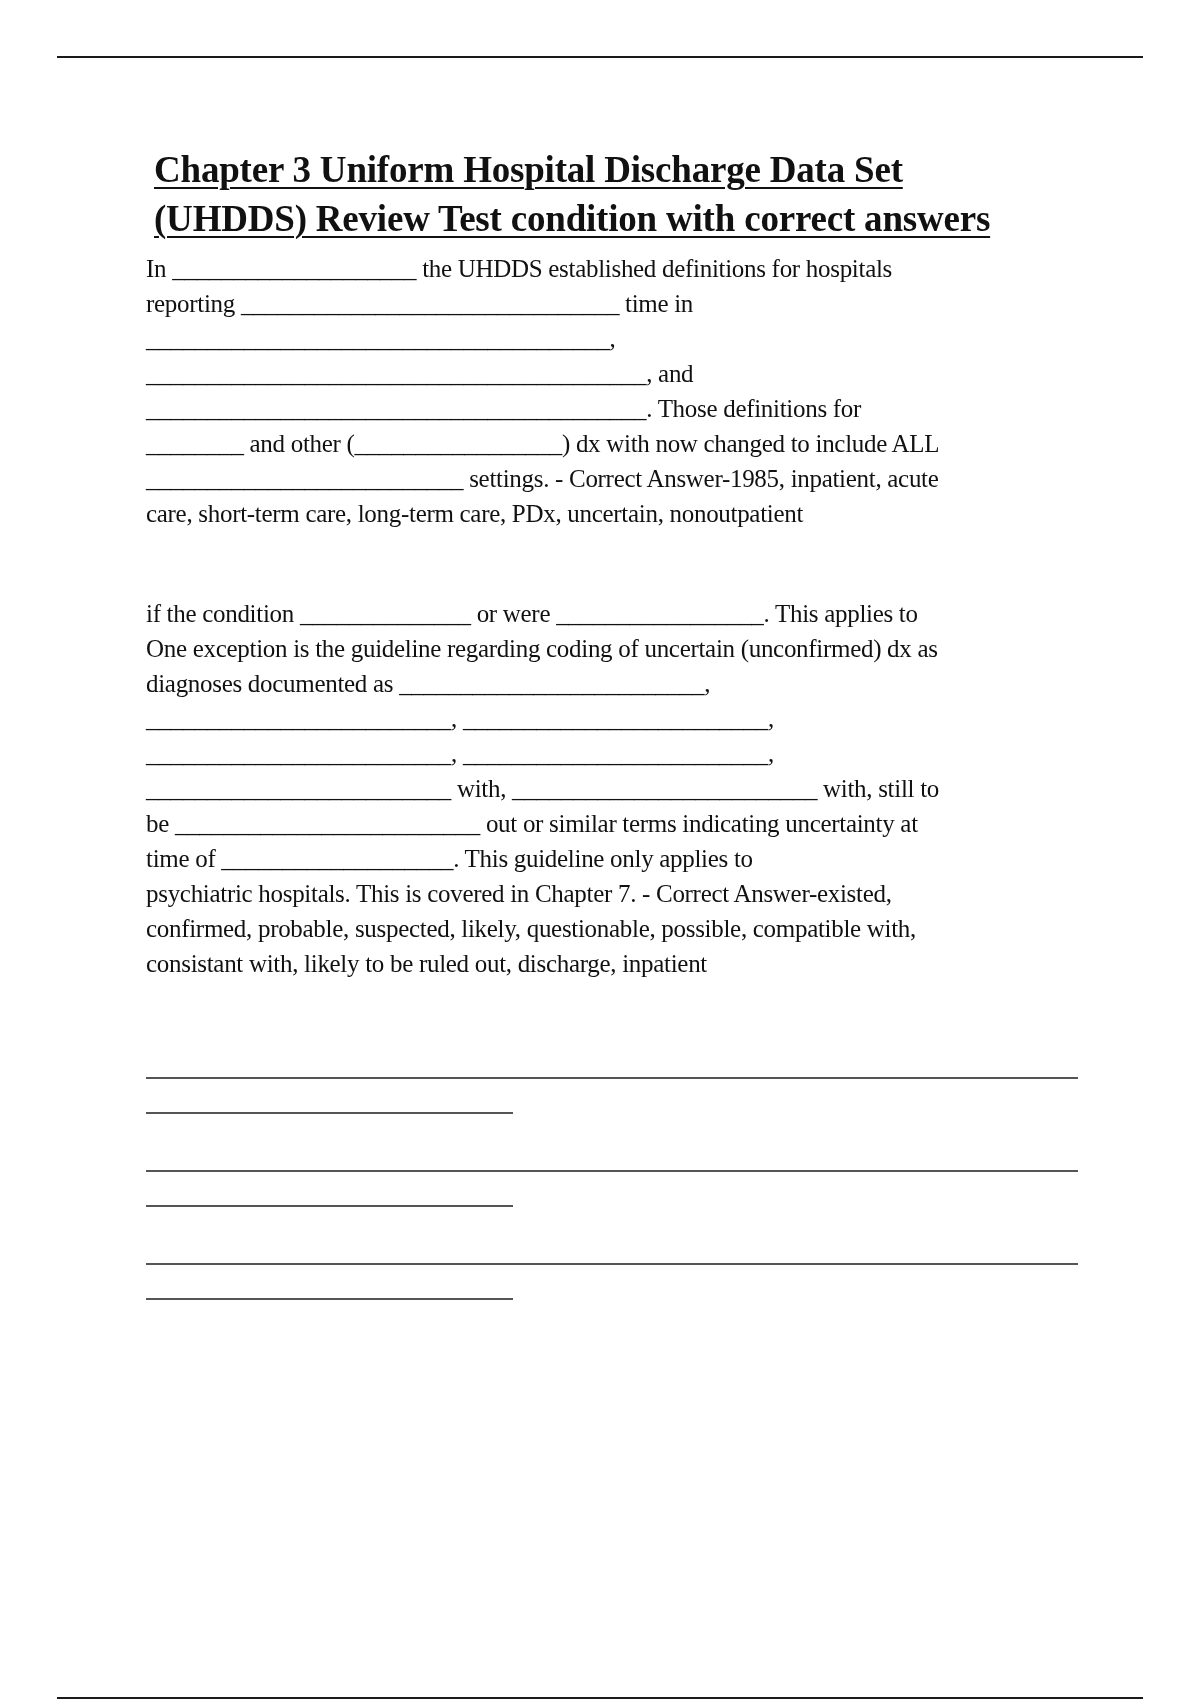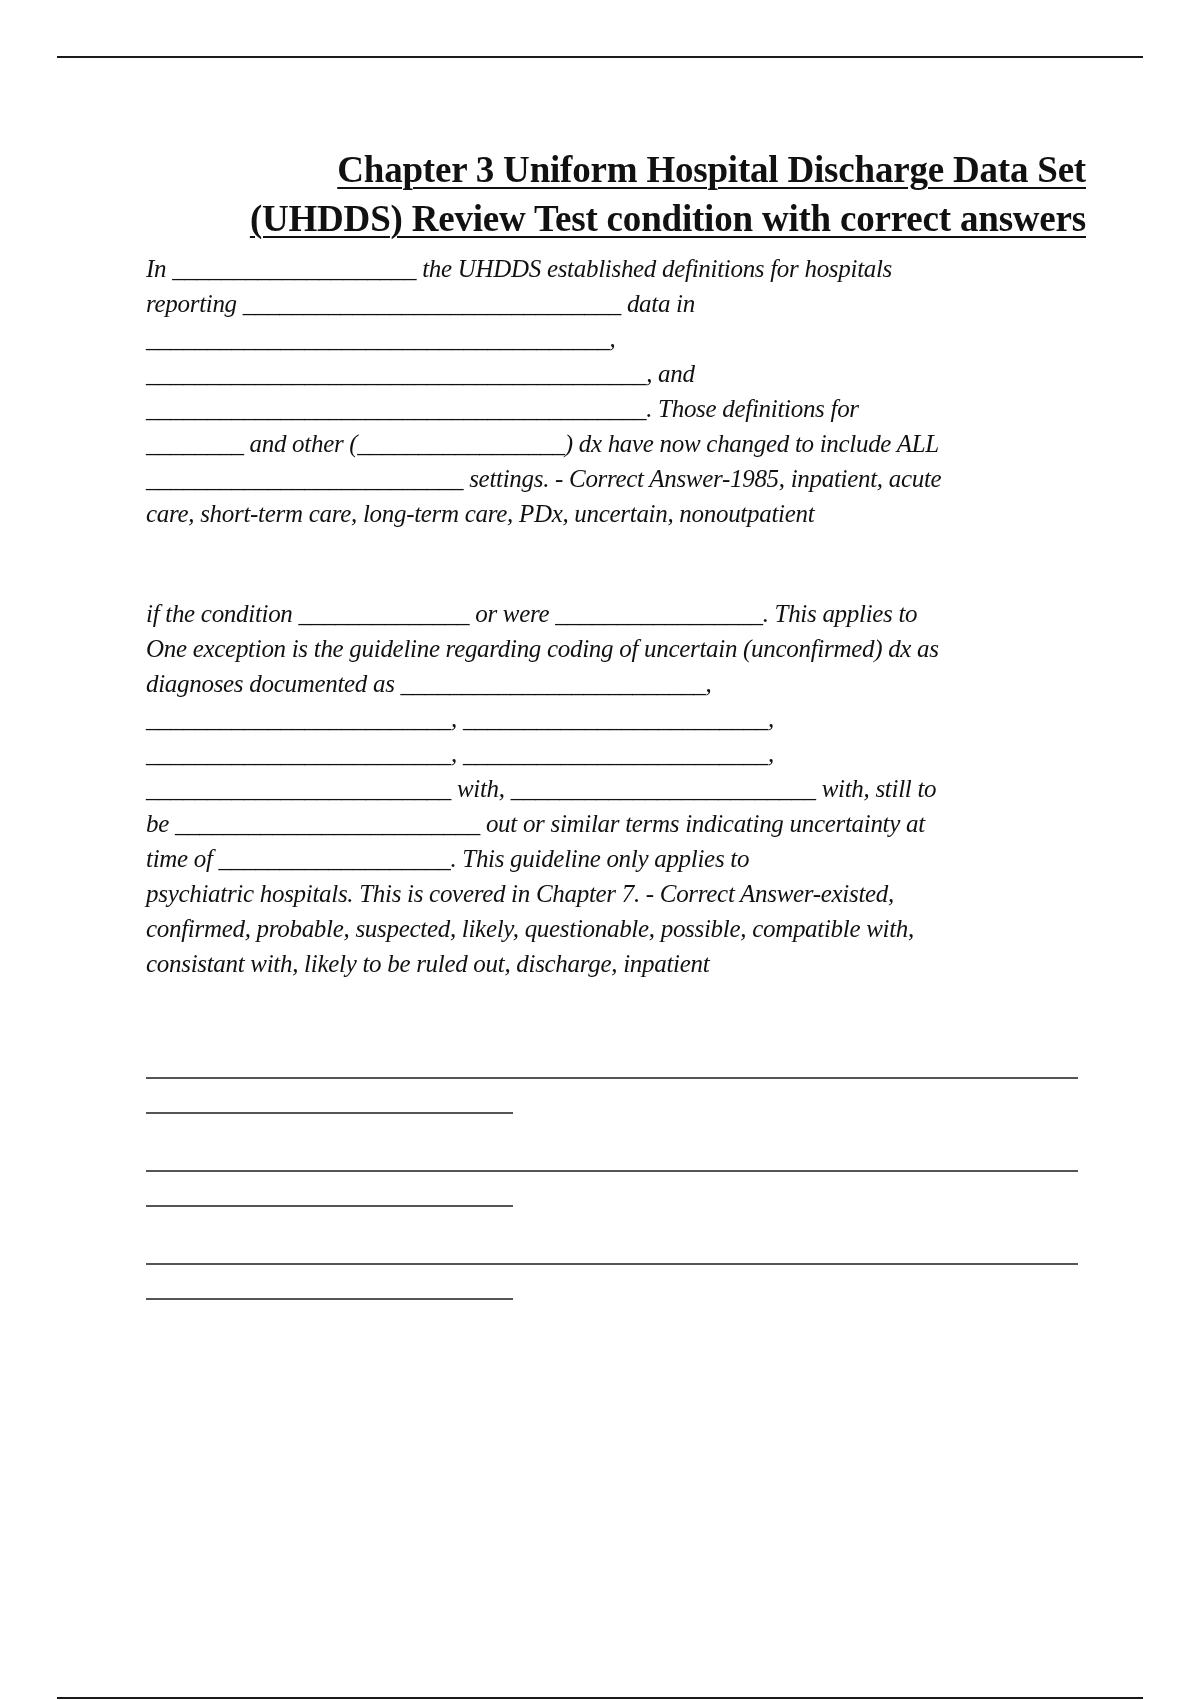--- a/index.html
+++ b/index.html
@@ -3,22 +3,22 @@
 <meta charset="utf-8">
 <style>
   html, body { margin: 0; padding: 0; background: #ffffff; }
   body { width: 1200px; height: 1700px; position: relative; overflow: hidden;
          font-family: "Liberation Serif", "DejaVu Serif", serif; color: #111; }
   .rule { position: absolute; left: 57px; width: 1086px; height: 2px; background: #1a1a1a; }
   .rule.top { top: 56px; }
   .rule.bottom { top: 1697px; }
   .content { position: absolute; left: 146px; top: 145px; width: 940px; }
   .title { font-weight: bold; font-size: 37px; line-height: 49px; text-decoration: underline;
-           text-decoration-thickness: 2px; text-underline-offset: 5px; margin: 0 0 8px 8px; letter-spacing: -0.2px; text-align: right; }
-  .q { font-size: 25px; line-height: 35px; margin: 0; letter-spacing: -0.3px; font-style: italic; }
+           text-decoration-thickness: 2px; text-underline-offset: 5px; margin: 0 0 8px 8px; letter-spacing: -0.2px; }
+  .q { font-size: 25px; line-height: 35px; margin: 0; letter-spacing: -0.3px; }
   .q .line { display: block; white-space: pre; }
   .gap1 { height: 65px; }
   .gap2 { height: 66px; }
   .blank-lines { margin-top: 30px; }
   .bl { height: 2px; background: #555; position: relative; }
   .bl.long { width: 932px; }
   .bl.short { width: 367px; }
   .grp { margin-bottom: 56px; }
   .grp .bl.long { margin-bottom: 33px; }
 </style>
@@ -28,25 +28,25 @@
 <div class="rule top"></div>
 
 <div class="content">
   <h1 class="title">
     <span class="line">Chapter 3 Uniform Hospital Discharge Data Set </span><br>
     <span class="line">(UHDDS) Review Test condition with correct answers</span>
   </h1>
 
   <div class="q">
     <span class="line">In ____________________ the UHDDS established definitions for hospitals</span>
-    <span class="line">reporting _______________________________ data in</span>
+    <span class="line">reporting _______________________________ time in</span>
     <span class="line">______________________________________,</span>
     <span class="line">_________________________________________, and</span>
     <span class="line">_________________________________________. Those definitions for</span>
-    <span class="line">________ and other (_________________) dx have now changed to include ALL</span>
+    <span class="line">________ and other (_________________) dx with now changed to include ALL</span>
     <span class="line">__________________________ settings. - Correct Answer-1985, inpatient, acute</span>
     <span class="line">care, short-term care, long-term care, PDx, uncertain, nonoutpatient</span>
   </div>
 
   <div class="gap1"></div>
 
   <div class="q">
     <span class="line">if the condition ______________ or were _________________. This applies to</span>
     <span class="line">One exception is the guideline regarding coding of uncertain (unconfirmed) dx as</span>
     <span class="line">diagnoses documented as _________________________,</span>

